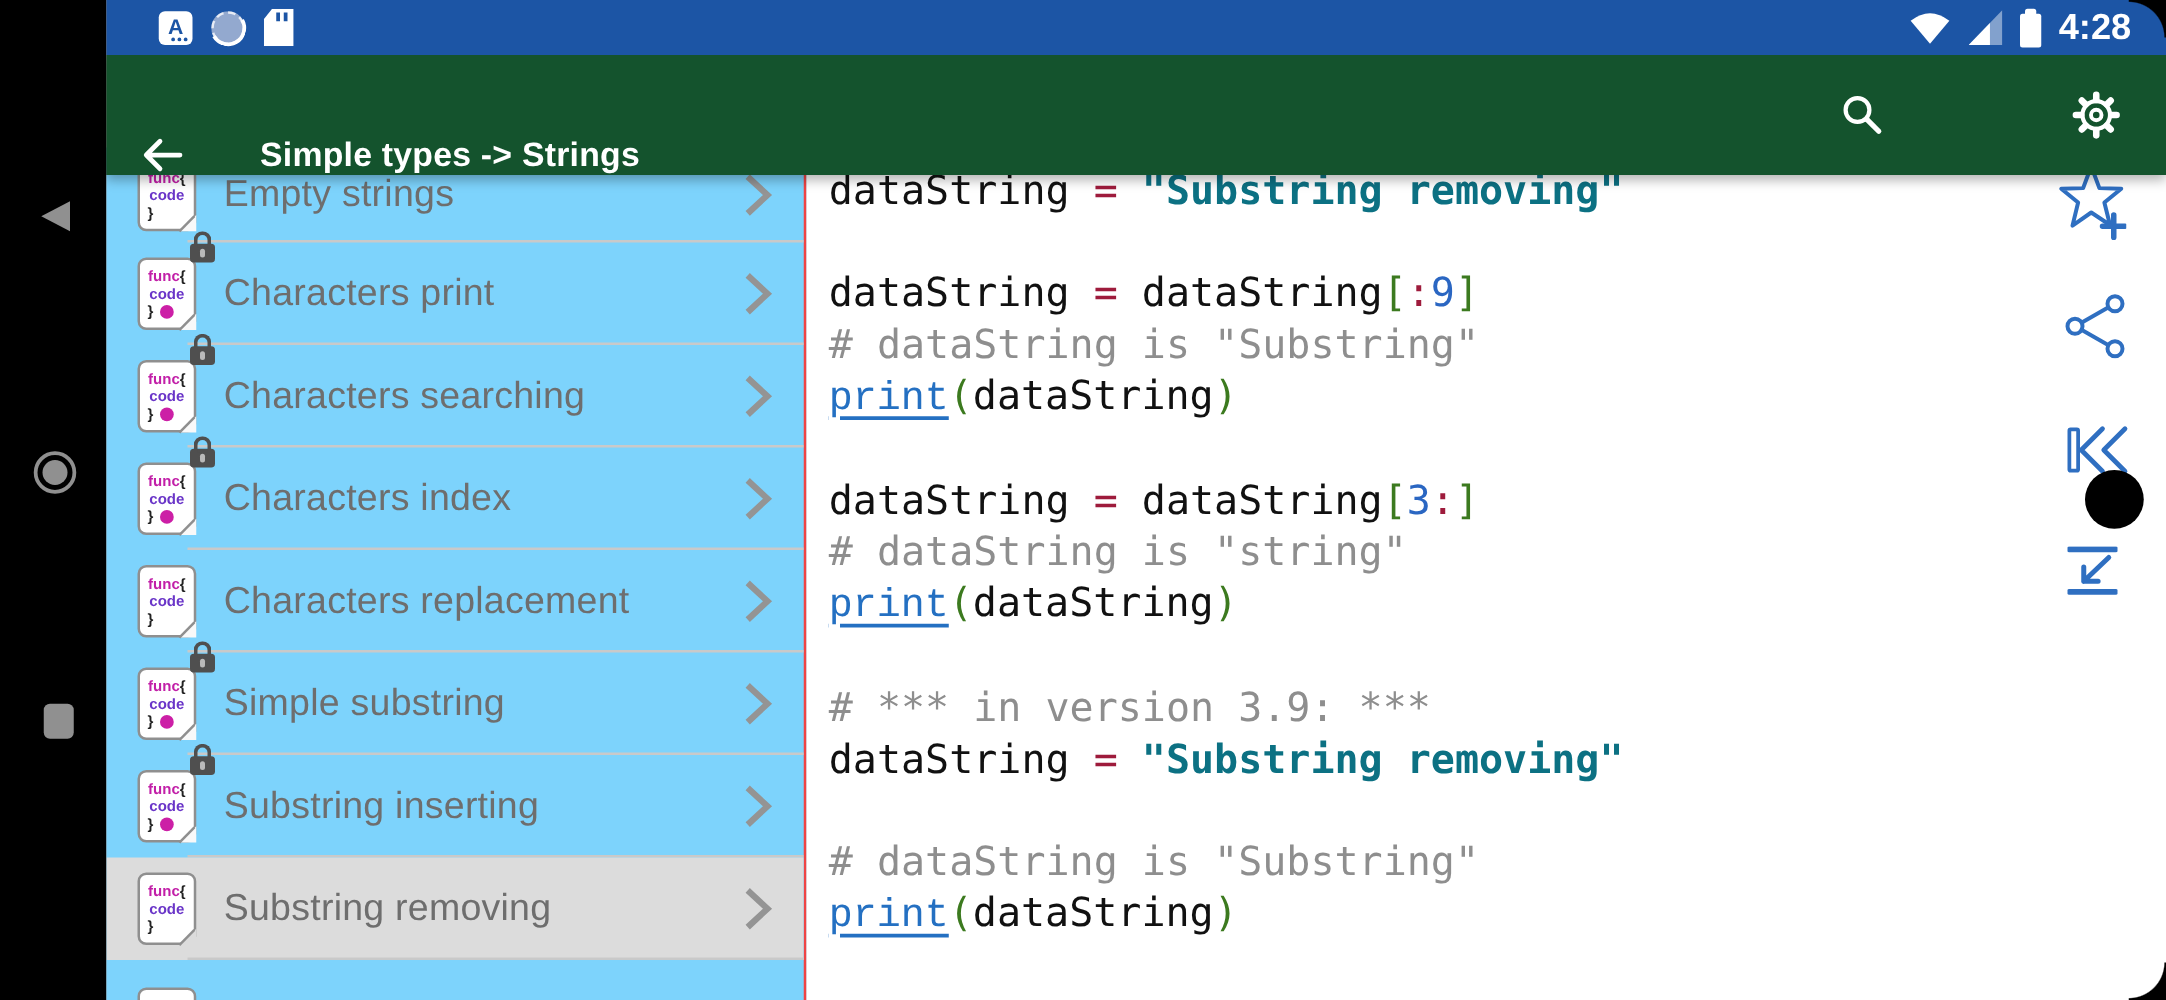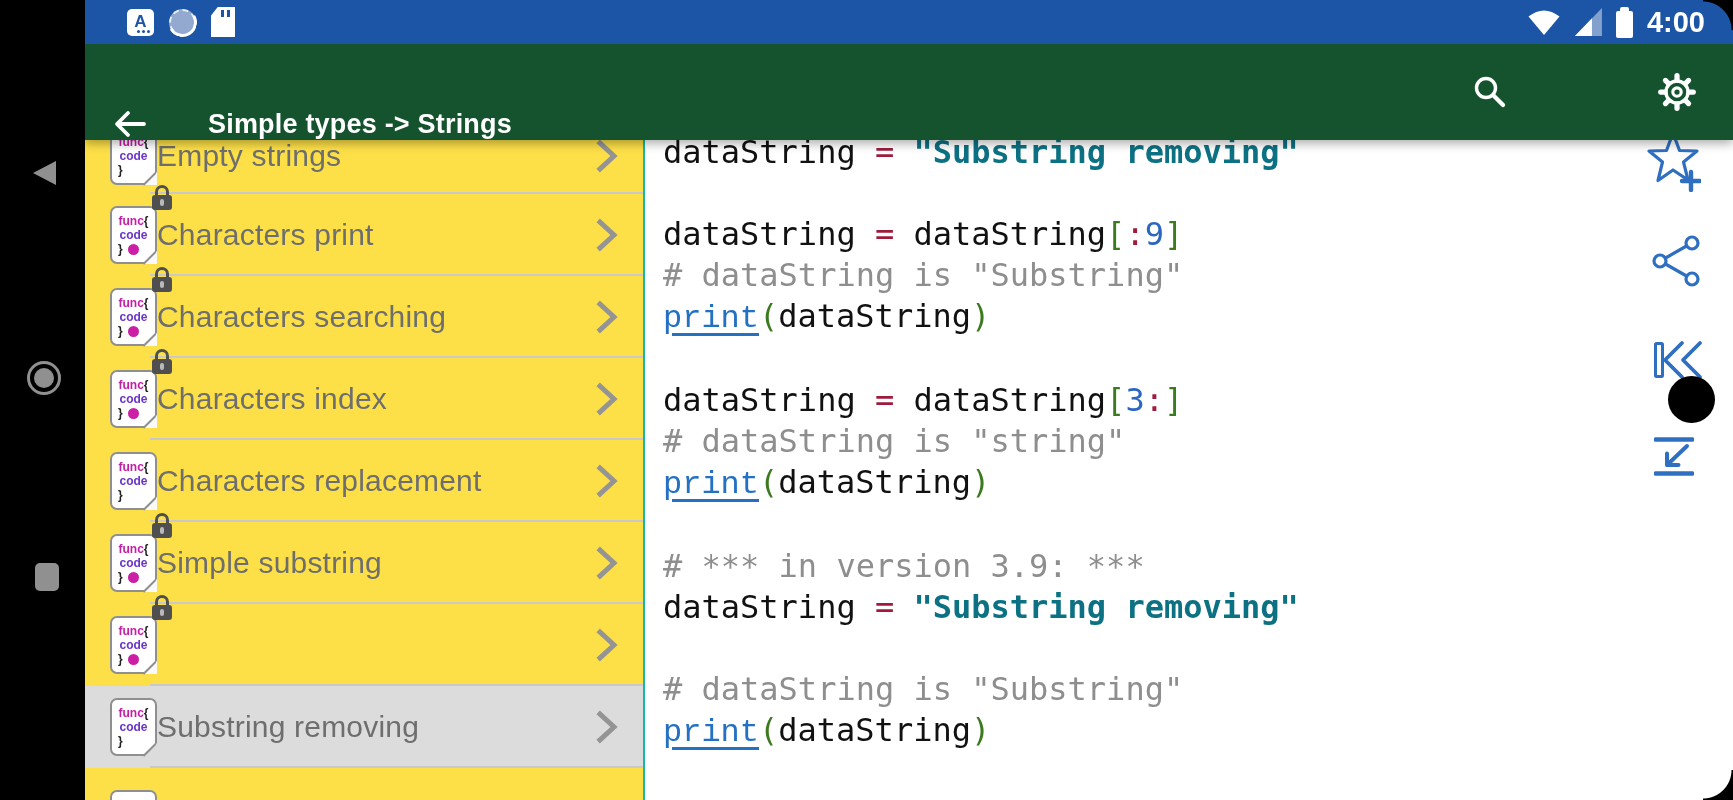--- a/index.html
+++ b/index.html
@@ -48,22 +48,22 @@
   
   .app-bar{position:absolute;left:85px;top:44px;right:0;height:96px;background:#14532d;z-index:9;
            box-shadow:0 4px 9px rgba(0,0,0,0.30);display:flex;align-items:flex-end;}
   .back-btn{margin-left:27px;width:36px;height:32px;display:flex;align-items:center;justify-content:center;}
   .appbar-title{margin-left:60px;color:#fff;font-weight:bold;font-size:27px;letter-spacing:0.2px;}
   .iconbtn{position:absolute;top:50%;transform:translateY(-50%);}
   .search-btn{left:1387px;width:36px;height:36px;}
   .gear-btn{left:1571px;width:42px;height:42px;}
 
   
-  .sidebar{position:absolute;left:85px;top:118px;width:558px;height:682px;background:#fde047;
-           overflow:hidden;border-right:2px solid #14b8a6;box-sizing:content-box;z-index:1;}
+  .sidebar{position:absolute;left:85px;top:118px;width:558px;height:682px;background:#7dd3fc;
+           overflow:hidden;border-right:2px solid #ef4444;box-sizing:content-box;z-index:1;}
   .srow{position:relative;height:82px;display:flex;align-items:center;}
   .srow:first-child{height:76px;}
   .srow::after{content:"";position:absolute;left:65px;right:0;bottom:0;height:2px;background:#C9C9C9;}
   .srow.selected{background:#DCDCDC;}
   .srow.partial{height:40px;align-items:flex-start;}
   .srow.partial::after{display:none;}
   .srow.partial .doc-icon{margin-top:22px;}
   .doc-icon{position:relative;margin-left:25px;width:47px;height:58px;background:#fff;
             border:2px solid #8F8F8F;border-radius:7px;box-sizing:border-box;
             display:flex;flex-direction:column;align-items:center;justify-content:center;
@@ -75,21 +75,21 @@
   .ic-dot{width:11px;height:11px;border-radius:50%;background:#CC1FA6;margin-left:5px;}
   .fold{position:absolute;right:-2px;bottom:-2px;width:0;height:0;border-style:solid;
         border-width:0 0 13px 13px;border-color:transparent transparent #F9F9F9 transparent;}
   .selected .fold{border-color:transparent transparent #DCDCDC transparent;}
   .fold-line{position:absolute;right:-3px;bottom:3px;width:17px;height:2px;background:#8F8F8F;
         transform:rotate(-45deg);}
   .lock{position:absolute;top:-13px;right:-17px;width:20px;height:15px;background:#4F4F4F;border-radius:3px;}
   .lock::before{content:"";position:absolute;top:-10px;left:3px;width:14px;height:13px;
         border:3.5px solid #4F4F4F;border-bottom:none;border-radius:7px 7px 0 0;box-sizing:border-box;}
   .lock::after{content:"";position:absolute;top:4px;left:8px;width:4px;height:7px;background:#B9B9B9;border-radius:2px;}
-  .slabel{font-size:30px;color:#6E6E6E;letter-spacing:0.2px;white-space:nowrap;}
+  .slabel{margin-left:22px;font-size:30px;color:#6E6E6E;letter-spacing:0.2px;white-space:nowrap;}
   .chev{position:absolute;right:25px;top:50%;transform:translateY(-50%);}
   .chev polyline{fill:none;stroke:#949494;stroke-width:5;stroke-linecap:square;stroke-linejoin:miter;}
 
   
   .code-panel{position:absolute;left:645px;top:118px;right:0;height:682px;background:#fff;
         padding:14px 0 0 18px;box-sizing:border-box;overflow:hidden;
         font-family:"DejaVu Sans Mono",monospace;font-size:32px;line-height:41px;}
   .code-block{margin-bottom:41px;}
   .code-line{white-space:pre;}
   .tok-v{color:#111111;}
@@ -130,21 +130,21 @@
         <path d="M17 27 L1.5 8.5 Q17 -3.5 32.5 8.5 Z" fill="#ffffff"></path>
       </svg>
       <div class="signal-icon">
         <div class="signal-bg"></div>
         <div class="signal-fg"></div>
       </div>
       <div class="battery-icon">
         <div class="battery-nub"></div>
         <div class="battery-body"></div>
       </div>
-      <div class="st-time">4:00</div>
+      <div class="st-time">4:28</div>
     </div>
   </div>
 
   <div class="app-bar">
     <div class="back-btn">
       <svg width="34" height="30" viewBox="0 0 34 30">
         <path d="M31 15 H5 M15 4 L4 15 L15 26" fill="none" stroke="#fff" stroke-width="3.8" stroke-linecap="round" stroke-linejoin="round"></path>
       </svg>
     </div>
     <div class="appbar-title">Simple types -&gt; Strings</div>
@@ -286,20 +286,21 @@
         <div class="ic-l1"><span class="ic-func">func</span><span class="ic-brace">{</span></div>
         <div class="ic-code">code</div>
         <div class="ic-l3">
             <span class="ic-brace">}</span>
             <span class="ic-dot"></span>
           </div>
         <div class="fold"></div>
         <div class="fold-line"></div>
         <div class="lock"></div>
       </div>
+      <div class="slabel">Substring inserting</div>
       <svg class="chev" width="22" height="34" viewBox="0 0 22 34">
           <polyline points="4,4 18,17 4,30"></polyline>
         </svg>
     </div>
       <div class="srow selected">
       <div class="doc-icon">
         <div class="ic-l1"><span class="ic-func">func</span><span class="ic-brace">{</span></div>
         <div class="ic-code">code</div>
         <div class="ic-l3">
             <span class="ic-brace">}</span>

